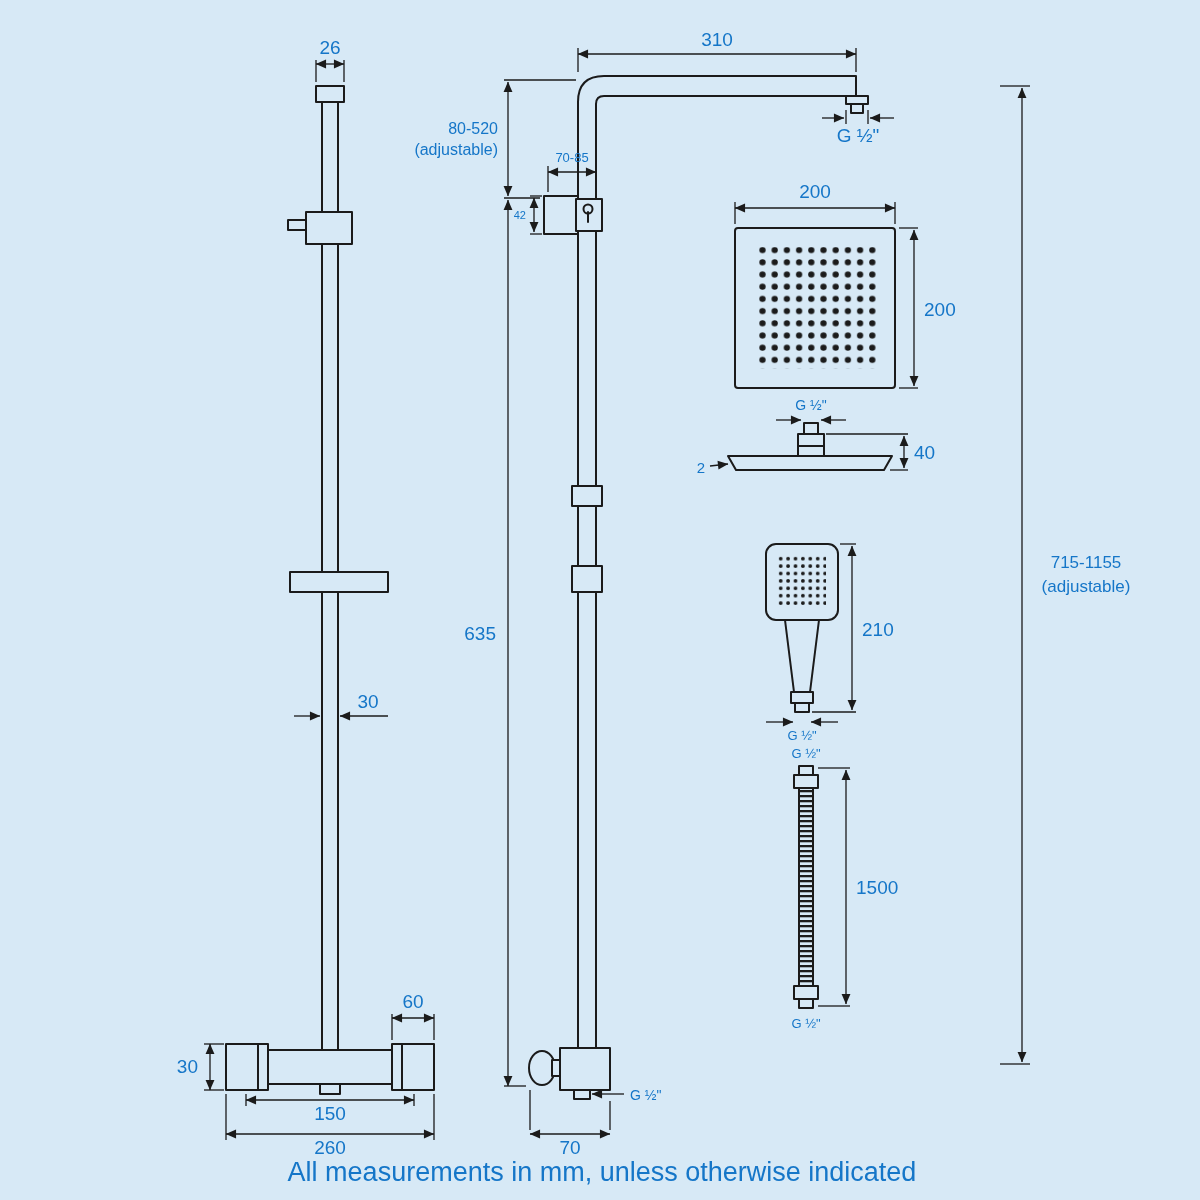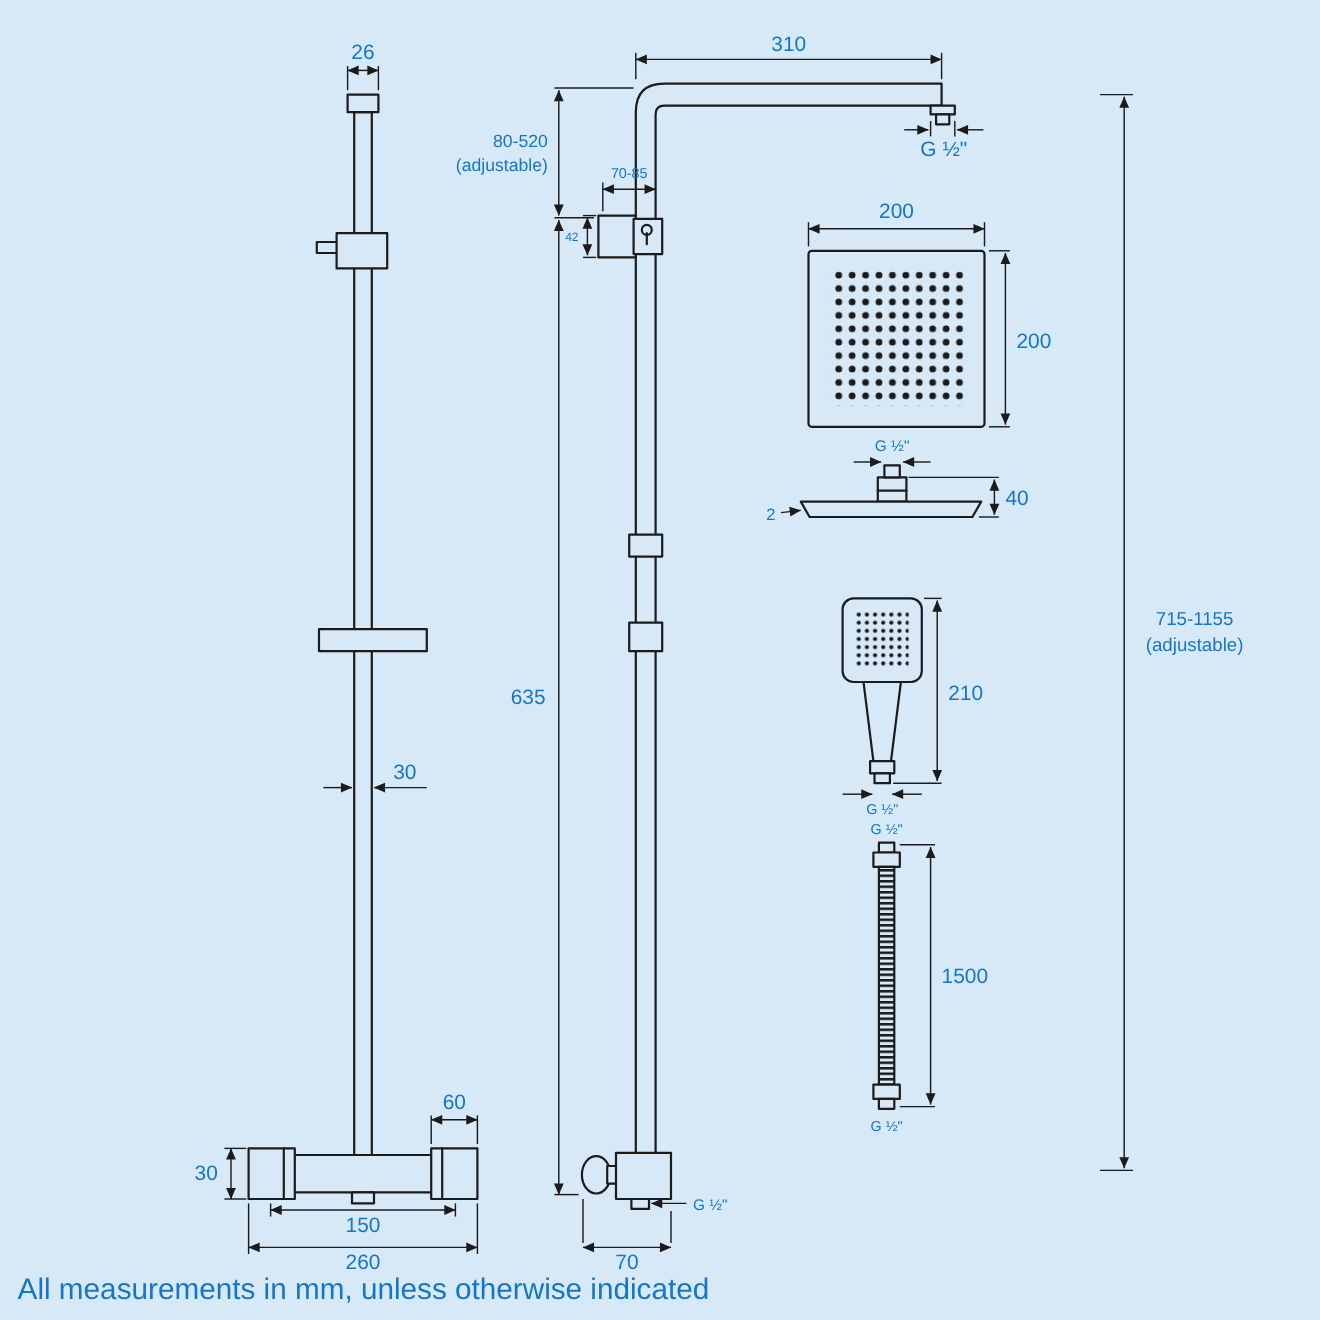--- a/index.html
+++ b/index.html
@@ -8,21 +8,21 @@
   svg{display:block;}
   .ln{stroke:var(--line);stroke-width:2;fill:none;stroke-linejoin:round;stroke-linecap:round;}
   .fillbg{fill:var(--bg);}
   .sk{stroke:var(--line);stroke-width:2;stroke-linejoin:round;}
   .dim{stroke:var(--line);stroke-width:1.3;fill:none;}
   .mk{fill:var(--line);}
   .dot{fill:var(--line);}
   .rib{fill:var(--line);}
   .dimtxt{fill:var(--accent);font-family:"Liberation Sans",sans-serif;font-size:19px;}
   .t16{font-size:16px;}.t14{font-size:14px;}.t13{font-size:13px;}.t11{font-size:11px;}.t17{font-size:17px;}.t15{font-size:15px;}
-  .footer{position:absolute;left:16px;right:0;bottom:12px;
+  .footer{position:absolute;left:4px;right:0;bottom:12px;text-align:center;
           font-family:"Liberation Sans",sans-serif;font-size:27px;font-weight:500;color:var(--accent);}
 </style>
 </head>
 <body>
 
 <svg width="1200" height="1200" viewBox="0 0 1200 1200" xmlns="http://www.w3.org/2000/svg">
   <defs>
     <marker id="arr" viewBox="0 0 10 10" refX="9.2" refY="5" markerWidth="9" markerHeight="9" orient="auto-start-reverse">
       <path class="mk" d="M0.6,1.2 L9.4,5 L0.6,8.8 Z"></path>
     </marker>

